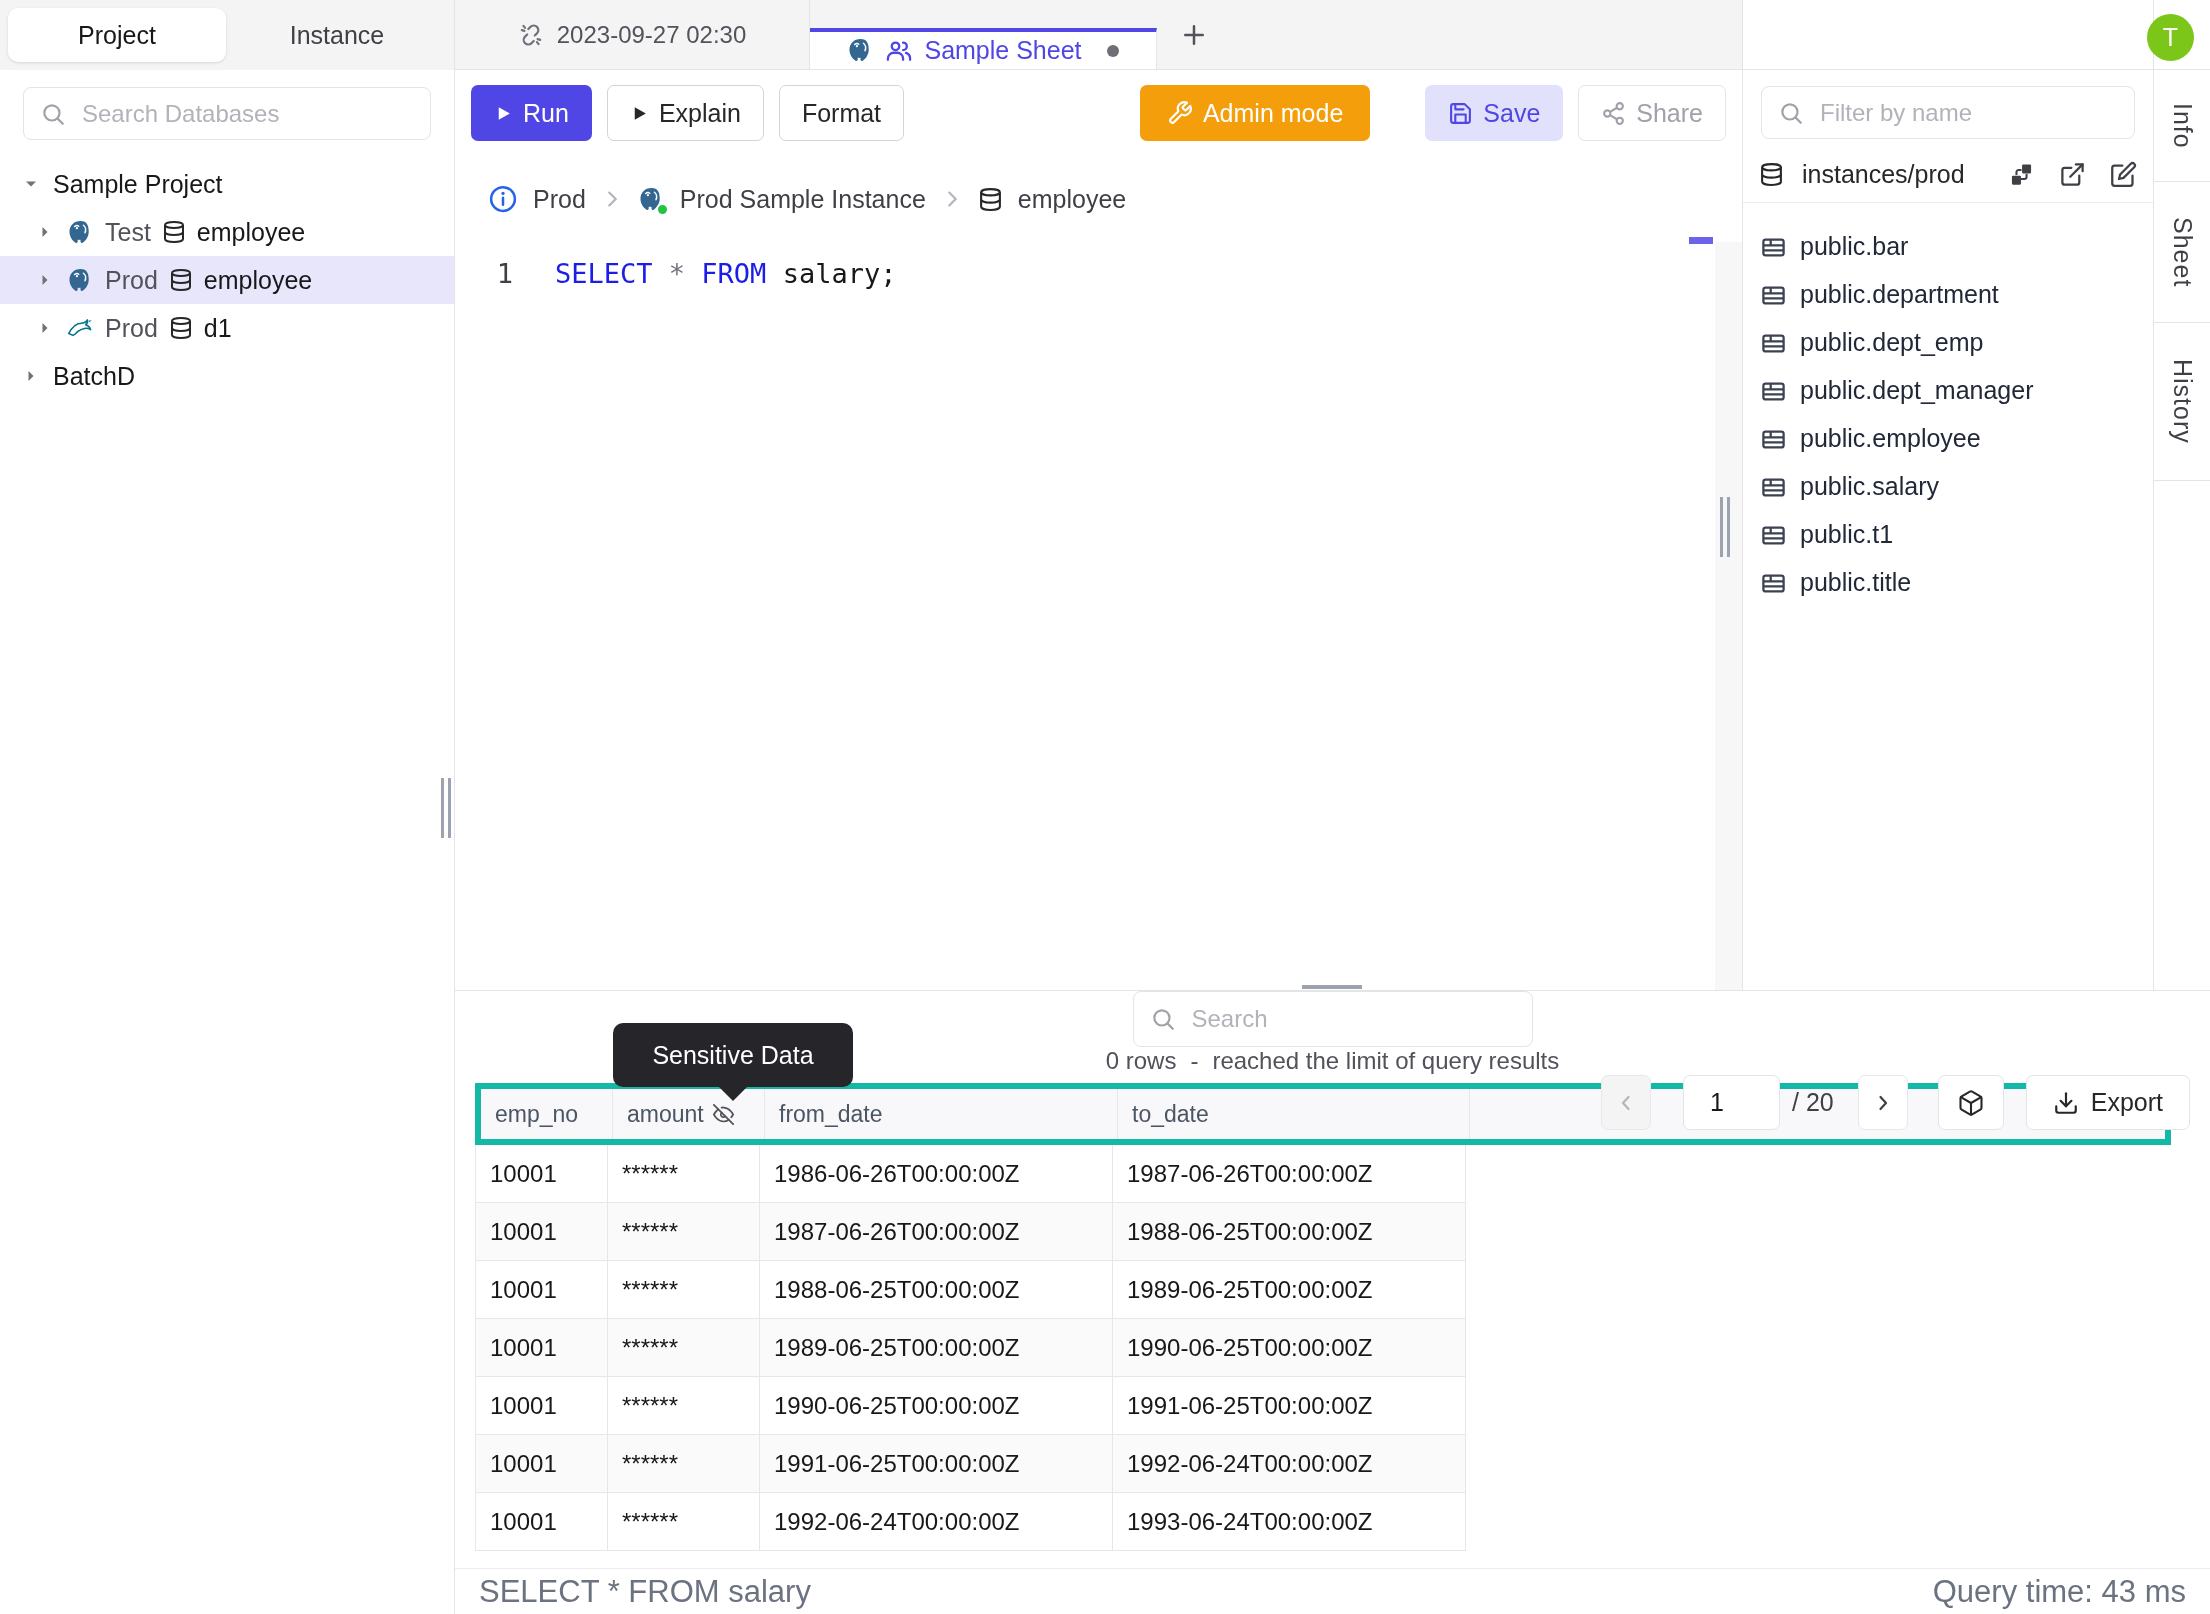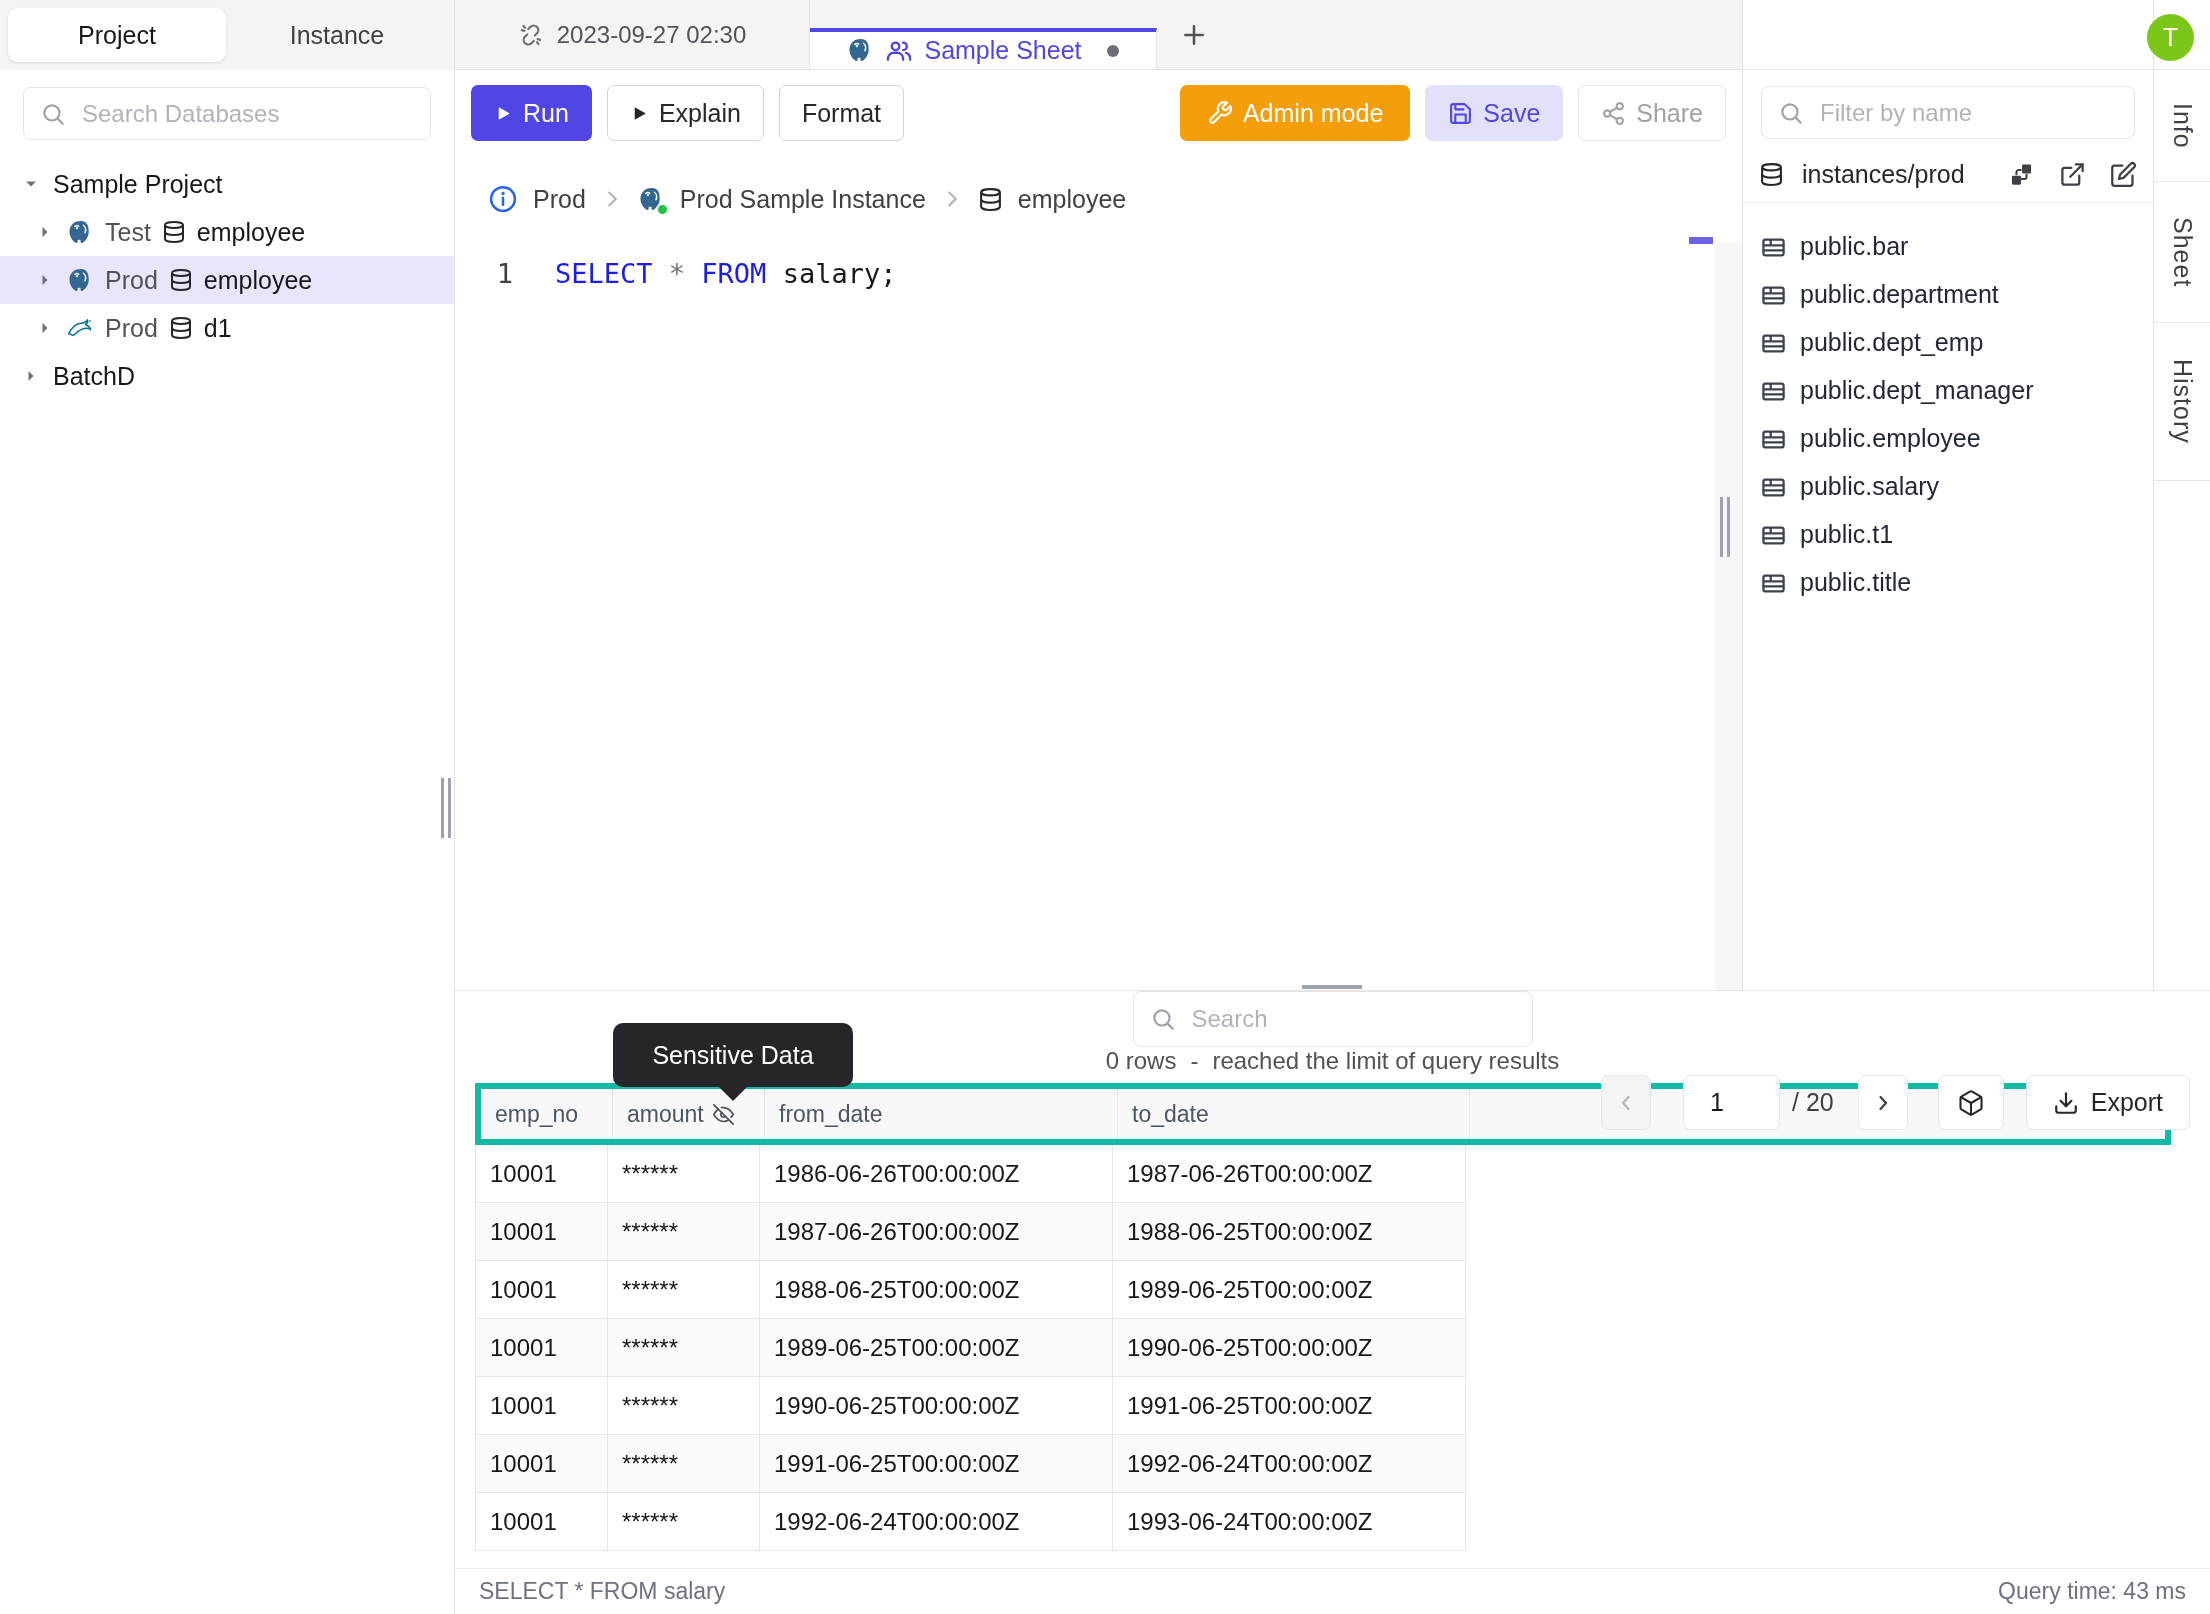--- a/index.html
+++ b/index.html
@@ -41,21 +41,21 @@
   .tab-draft { width: 355px; display: flex; align-items: center; justify-content: center; gap: 13px; color: #52525b; font-size: 24px; border-right: 1px solid #e4e4e7; cursor: pointer; }
   .tab-active { width: 347px; background: #fff; border-top: 4px solid #4f46e5; border-right: 1px solid #e4e4e7; display: flex; align-items: center; justify-content: center; gap: 11px; color: #4f46e5; font-size: 25px; font-weight: 500; cursor: pointer; margin-top: 28px; }
   .dirty-dot { width: 12px; height: 12px; border-radius: 50%; background: #6e6e76; margin-left: 14px; }
   .tab-add { width: 74px; display: flex; align-items: center; justify-content: center; color: #52525b; cursor: pointer; }
 
   .toolbar { height: 86px; display: flex; align-items: center; padding: 0 16px; gap: 15px; flex: none; background: #fff; }
   .btn { height: 56px; display: inline-flex; align-items: center; gap: 10px; padding: 0 22px; border-radius: 7px; font-size: 25px; border: 1px solid transparent; cursor: pointer; font-family: inherit; background:#fff; white-space: nowrap; }
   .btn-run { background: #4f46e5; color: #fff; }
   .btn-outline { border-color: #d4d4d8; color: #27272a; }
   .btn-admin { background: #f59e0b; color: #fff; margin-left: auto; padding: 0 26px; }
-  .btn-save { background: #e2e1fc; color: #4f46e5; }
+  .btn-save { background: #e2e1fc; color: #4f46e5; margin-left: 40px; }
   .btn-share { border-color: #e4e4e7; color: #a1a1aa; }
 
   .breadcrumb { height: 86px; display: flex; align-items: center; padding-left: 33px; gap: 15px; font-size: 25px; color: #3f3f46; flex: none; }
   .crumb-sep { color: #b4b4bc; }
   .pgwrap { position: relative; width: 27px; height: 27px; }
   .status-dot { position: absolute; right: -4px; bottom: -3px; width: 13px; height: 13px; background: #23c343; border: 2px solid #fff; border-radius: 50%; }
 
   .editor { flex: 1; position: relative; font-family: "DejaVu Sans Mono", monospace; font-size: 27px; }
   .editor-line { display: flex; padding-top: 10px; line-height: 44px; }
   .gutter { width: 80px; padding-right: 22px; text-align: right; color: #3f3f46; flex: none; }
@@ -112,21 +112,21 @@
   .tr:nth-child(even) { background: #fafafa; }
   .td { display: flex; align-items: center; padding-left: 14px; font-size: 24px; color: #18181b; border-right: 1px solid #e5e7eb; }
   .td:last-child { border-right: none; }
   .c0 { width: 132px; flex: none; }
   .c1 { width: 152px; flex: none; }
   .c2 { width: 353px; flex: none; }
   .c3 { width: 352px; flex: none; }
   .eye-off { color: #52525b; }
 
   
-  .statusbar { height: 46px; flex: none; display: flex; align-items: center; justify-content: space-between; padding: 0 24px; color: #6b7280; font-size: 23px; border-top: 1px solid #ececf0; background: #fff; }
+  .statusbar { height: 46px; flex: none; display: flex; align-items: center; justify-content: space-between; padding: 0 24px; color: #6b7280; font-size: 31px; border-top: 1px solid #ececf0; background: #fff; }
 </style>
 </head>
 <body>
 
 <div class="app">
 
   <div class="sidebar">
     <div class="seg">
       <div class="seg-item active">
           <span>Project</span>

